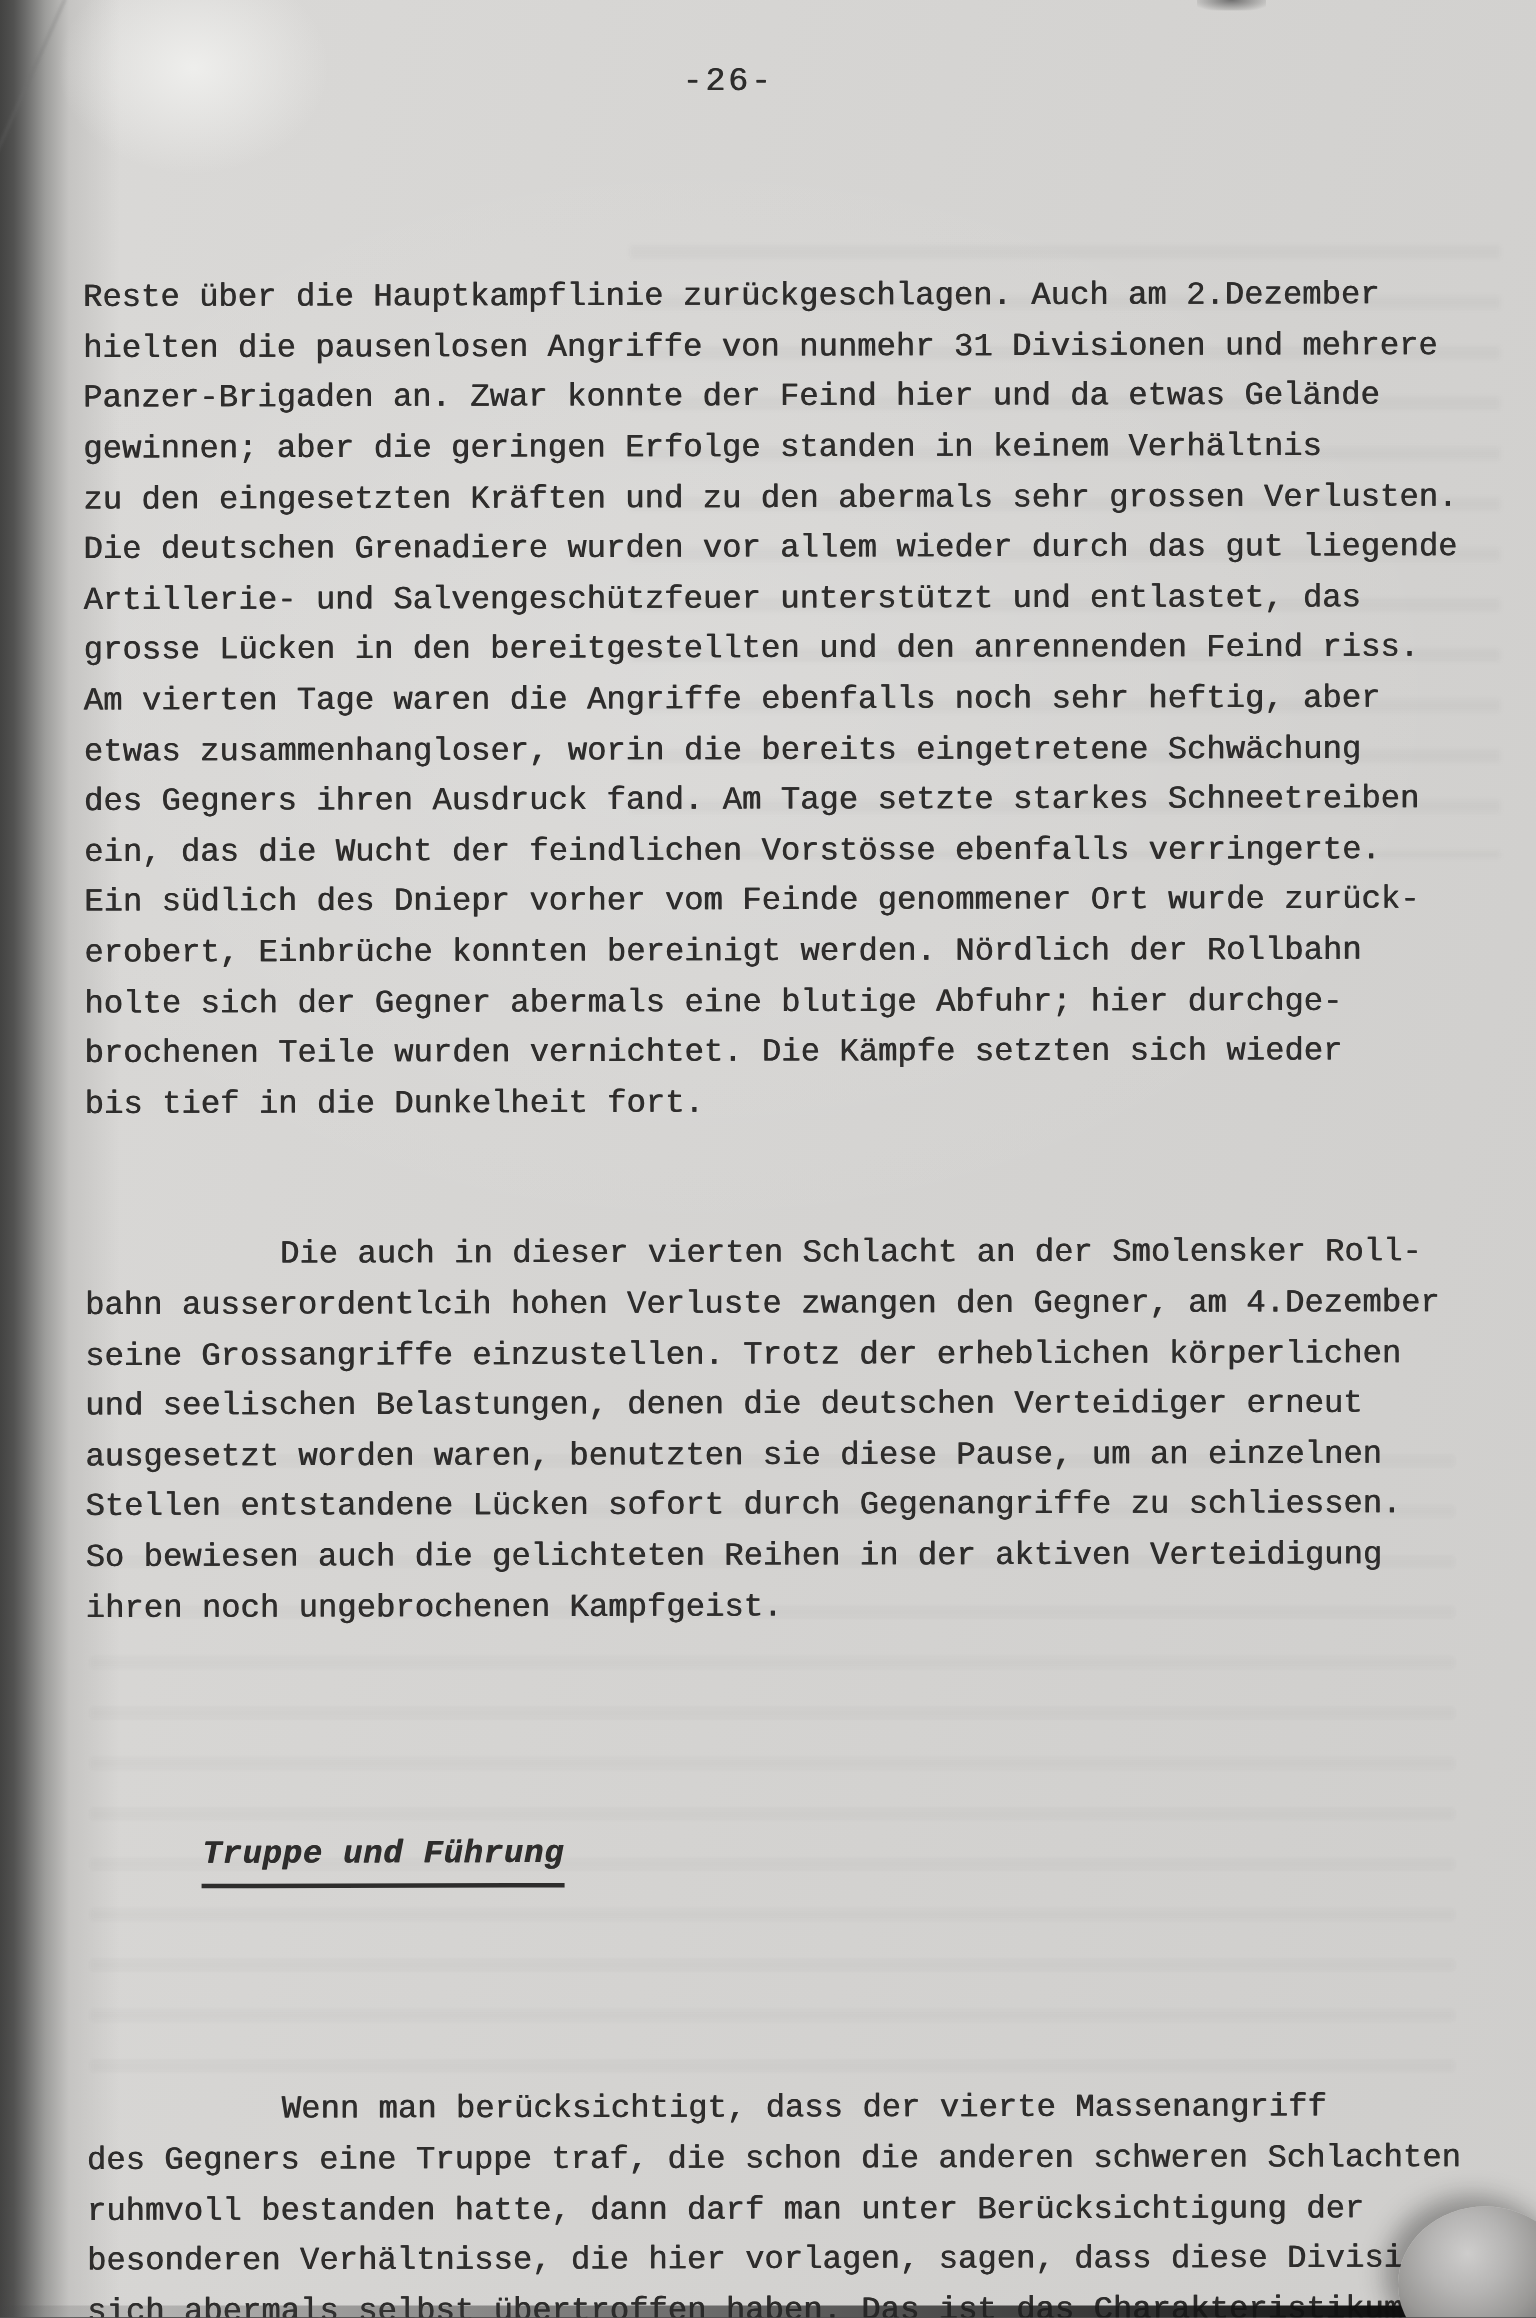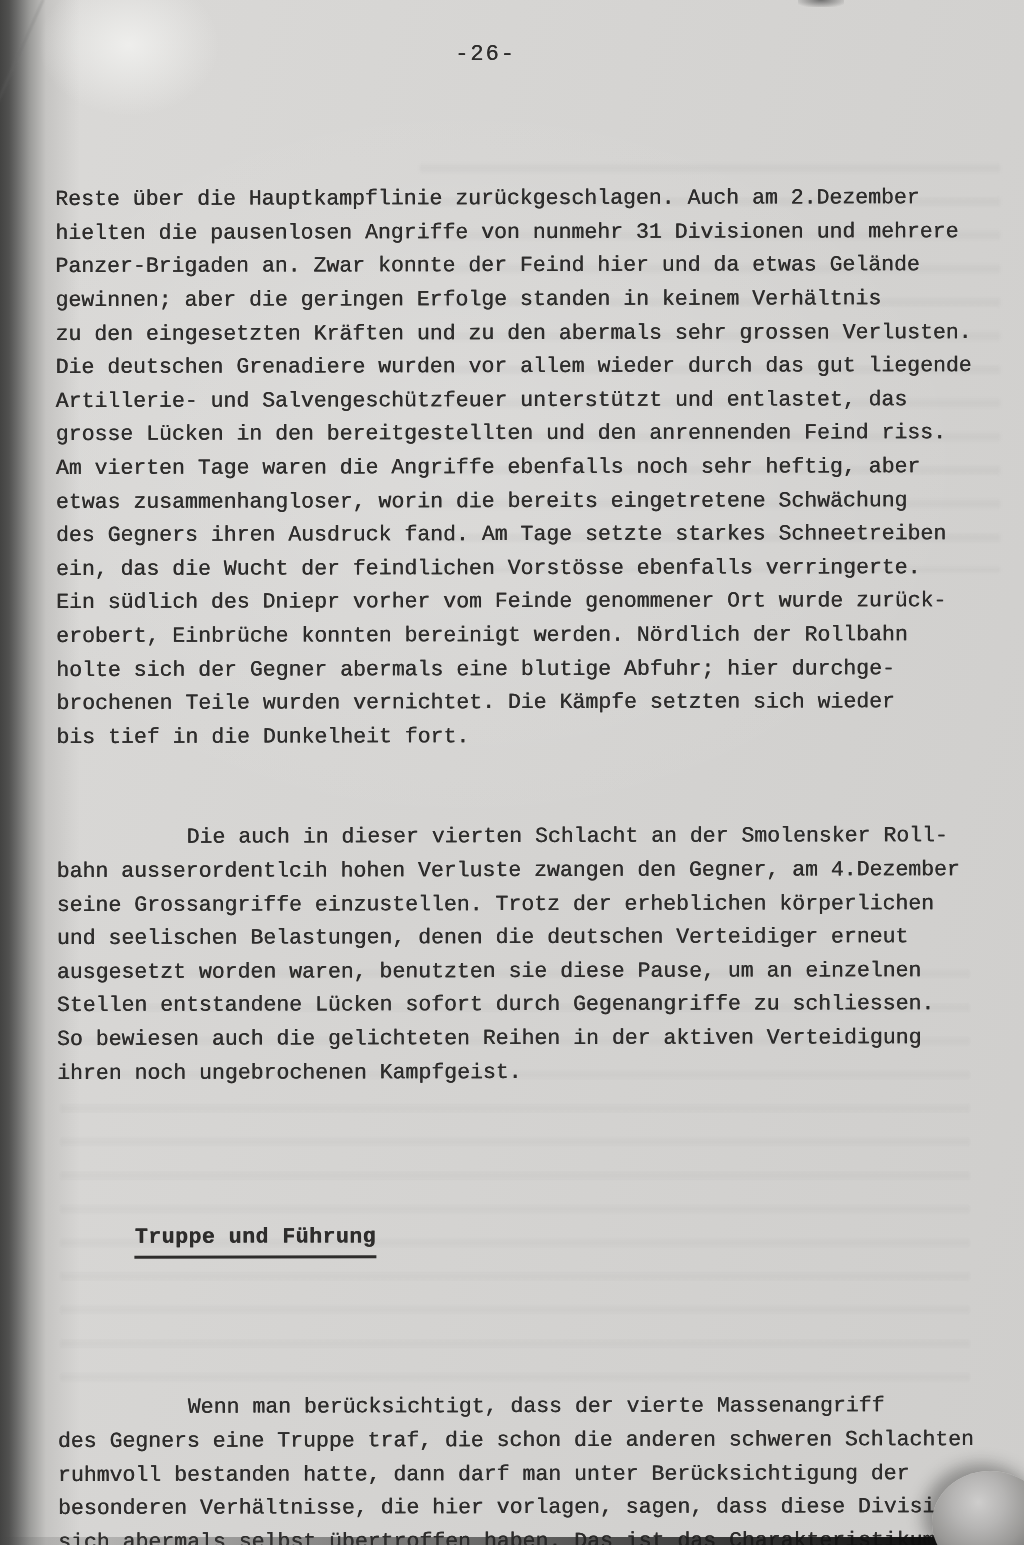--- a/index.html
+++ b/index.html
@@ -74,20 +74,21 @@
     transform-origin: 0 0;
   }
   .para { margin: 0; }
   .para.indent-first > div:first-child { padding-left: 130px; }
   .heading-row { margin-top: 30px; font-weight: bold; line-height: 33.6px; }
   .heading-row .underlined {
     display: inline-block;
     border-bottom: 3px solid #2e2d2c;
     padding-bottom: 1px;
     letter-spacing: 0.5px;
+    font-style: italic;
   }
   .para.p3 { margin-top: 32px; }
 </style>
 </head>
 <body>
 
 <div class="page">
 
   <div class="left-edge"></div>
   <div class="fold-highlight"></div>

